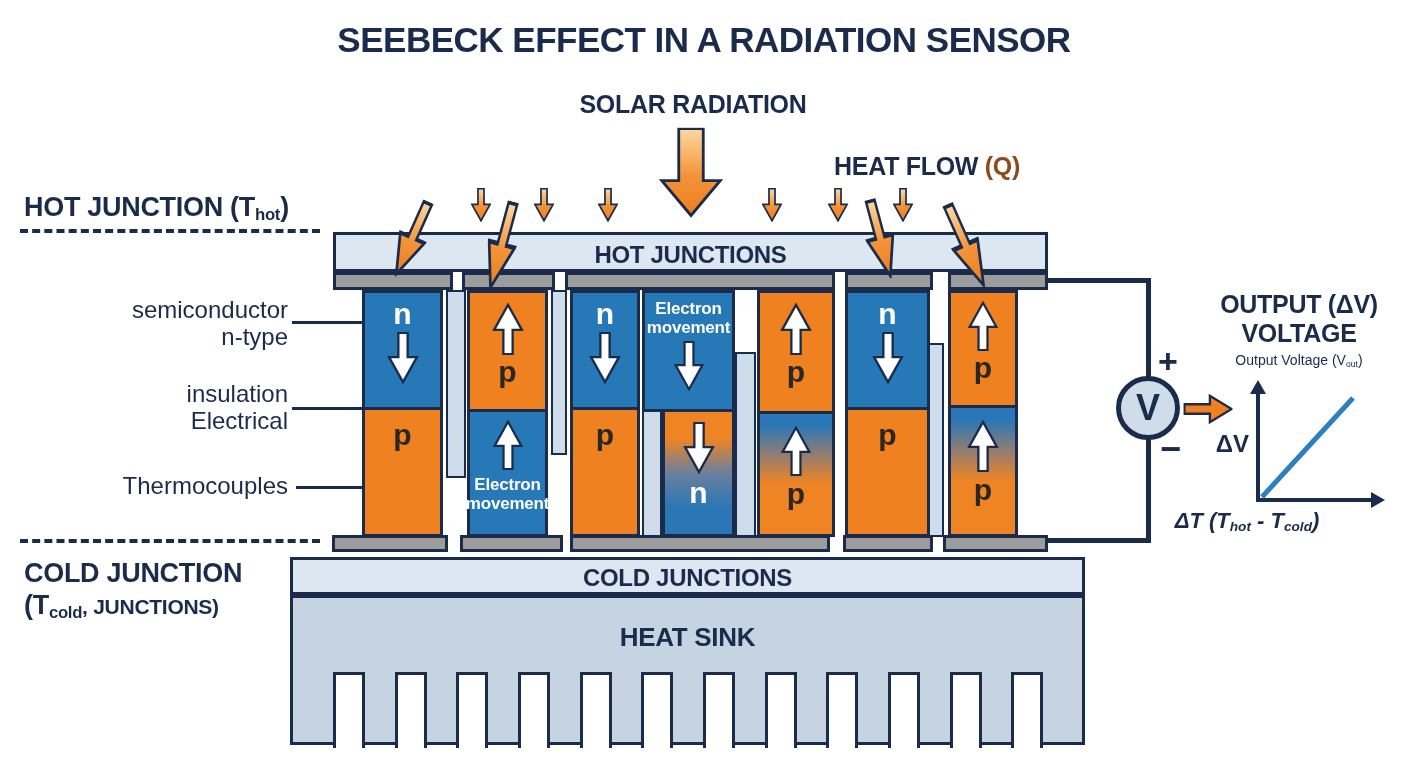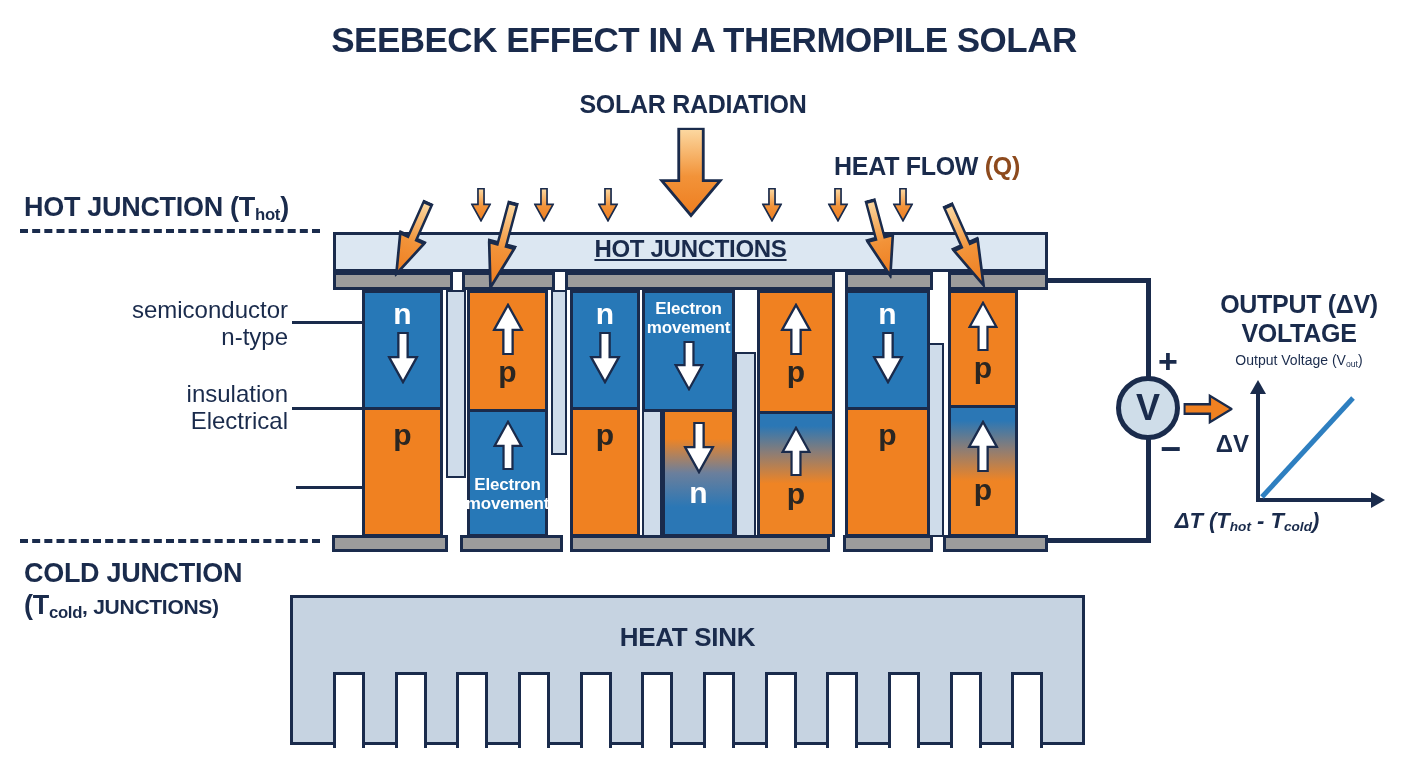--- a/index.html
+++ b/index.html
@@ -19,21 +19,21 @@
   .ctr{text-align:center;}
   .ttl{font-size:35px;font-weight:bold;letter-spacing:-0.5px;}
   .h2{font-size:25px;font-weight:bold;letter-spacing:-0.3px;}
   .h3{font-size:27px;font-weight:bold;letter-spacing:-0.3px;}
   .sub{font-size:0.62em;vertical-align:-0.22em;}
   .smallcaps{font-size:0.78em;}
   .sidelabel{font-size:24px;line-height:27px;text-align:right;color:var(--navy);}
   .leader{position:absolute;height:3px;background:var(--navy);}
   .dash{position:absolute;border-top:4px dashed var(--navy);}
   .bar{position:absolute;background:var(--barfill);border:3px solid var(--navy);box-sizing:border-box;
-       display:flex;align-items:flex-start;justify-content:center;font-size:24px;font-weight:bold;letter-spacing:-0.3px;text-decoration:underline;}
+       display:flex;align-items:flex-end;justify-content:center;font-size:24px;font-weight:bold;letter-spacing:-0.3px;}
   .conn{position:absolute;background:var(--gray);border:3px solid var(--navy);box-sizing:border-box;z-index:2;}
   .colseg{position:absolute;border:3px solid var(--navy);box-sizing:border-box;z-index:1;
           display:flex;flex-direction:column;align-items:center;}
   .fill-blue{background:var(--blue);}
   .fill-orange{background:var(--orange);}
   .grad-ob{background:linear-gradient(180deg,#ef8424 0%,#ef8424 22%,#6b7f9c 50%,#2b77b5 78%,#2b77b5 100%);}
   .grad-bo{background:linear-gradient(180deg,#2b77b5 0%,#2b77b5 10%,#8a7d77 32%,#ef8424 58%,#ef8424 100%);}
   .strip{position:absolute;background:var(--insul);border:2px solid var(--navy);box-sizing:border-box;z-index:0;}
   .np{font-size:30px;font-weight:bold;line-height:30px;}
   .np.white{color:#ffffff;}
@@ -68,21 +68,21 @@
       </symbol>
       <symbol id="big-arrow" viewBox="0 0 70 96">
         <path d="M22 1 H48 V56 H66 L35 93 L4 56 H22 Z"></path>
       </symbol>
       <symbol id="arrow-right" viewBox="0 0 52 36">
         <path d="M1 13 H28 V4 L51 18 L28 32 V23 H1 Z"></path>
       </symbol>
     </defs>
   </svg>
 
-  <div class="abs ctr ttl" style="left:0;top:20px;width:1408px;">SEEBECK EFFECT IN A THERMOPILE SOLAR</div>
+  <div class="abs ctr ttl" style="left:0;top:20px;width:1408px;">SEEBECK EFFECT IN A RADIATION SENSOR</div>
 
   <div class="abs ctr h2" style="left:543px;top:90px;width:300px;">SOLAR RADIATION</div>
   <div class="arrwrap" style="left:658px;top:126px;">
     <svg class="bigarr" width="66" height="94" viewBox="0 0 70 96">
         <use href="#big-arrow"></use>
       </svg>
   </div>
 
   <div class="abs h2" style="left:760px;top:152px;width:260px;text-align:right;">
     <span>HEAT FLOW </span><span style="color:#8d4a1d;">(Q)</span>
@@ -228,34 +228,38 @@
     <div>n-type</div>
   </div>
   <div class="leader" style="left:292px;top:321px;width:85px;"></div>
 
   <div class="abs sidelabel" style="left:60px;top:380px;width:228px;">
     <div>insulation</div>
     <div>Electrical</div>
   </div>
   <div class="leader" style="left:292px;top:407px;width:74px;"></div>
 
+  <div class="abs sidelabel" style="left:60px;top:472px;width:228px;">Thermocouples</div>
   <div class="leader" style="left:296px;top:486px;width:82px;"></div>
 
   <div class="conn" style="left:332px;top:535px;width:116px;height:17px;"></div>
   <div class="conn" style="left:460px;top:535px;width:103px;height:17px;"></div>
   <div class="conn" style="left:570px;top:535px;width:260px;height:17px;"></div>
   <div class="conn" style="left:843px;top:535px;width:90px;height:17px;"></div>
   <div class="conn" style="left:943px;top:535px;width:105px;height:17px;"></div>
 
   <div class="dash" style="left:20px;top:539px;width:300px;"></div>
   <div class="abs h3" style="left:24px;top:558px;">COLD JUNCTION</div>
   <div class="abs h3" style="left:24px;top:590px;">
     <span>(T</span><span class="sub">cold</span><span class="smallcaps">, JUNCTIONS)</span>
   </div>
 
+  <div class="bar" style="left:290px;top:557px;width:795px;height:38px;z-index:2;">
+    <span>COLD JUNCTIONS</span>
+  </div>
 
   <div class="abs" style="left:290px;top:595px;width:795px;height:150px;background:var(--sinkfill);border:3px solid var(--navy);box-sizing:border-box;z-index:1;">
     <div class="ctr bold" style="font-size:26px;margin-top:24px;letter-spacing:-0.3px;">HEAT SINK</div>
   </div>
 
   <div class="notch" style="left:333px;top:672px;width:32px;height:76px;"></div>
   <div class="notch" style="left:395px;top:672px;width:32px;height:76px;"></div>
   <div class="notch" style="left:456px;top:672px;width:32px;height:76px;"></div>
   <div class="notch" style="left:518px;top:672px;width:32px;height:76px;"></div>
   <div class="notch" style="left:580px;top:672px;width:32px;height:76px;"></div>

